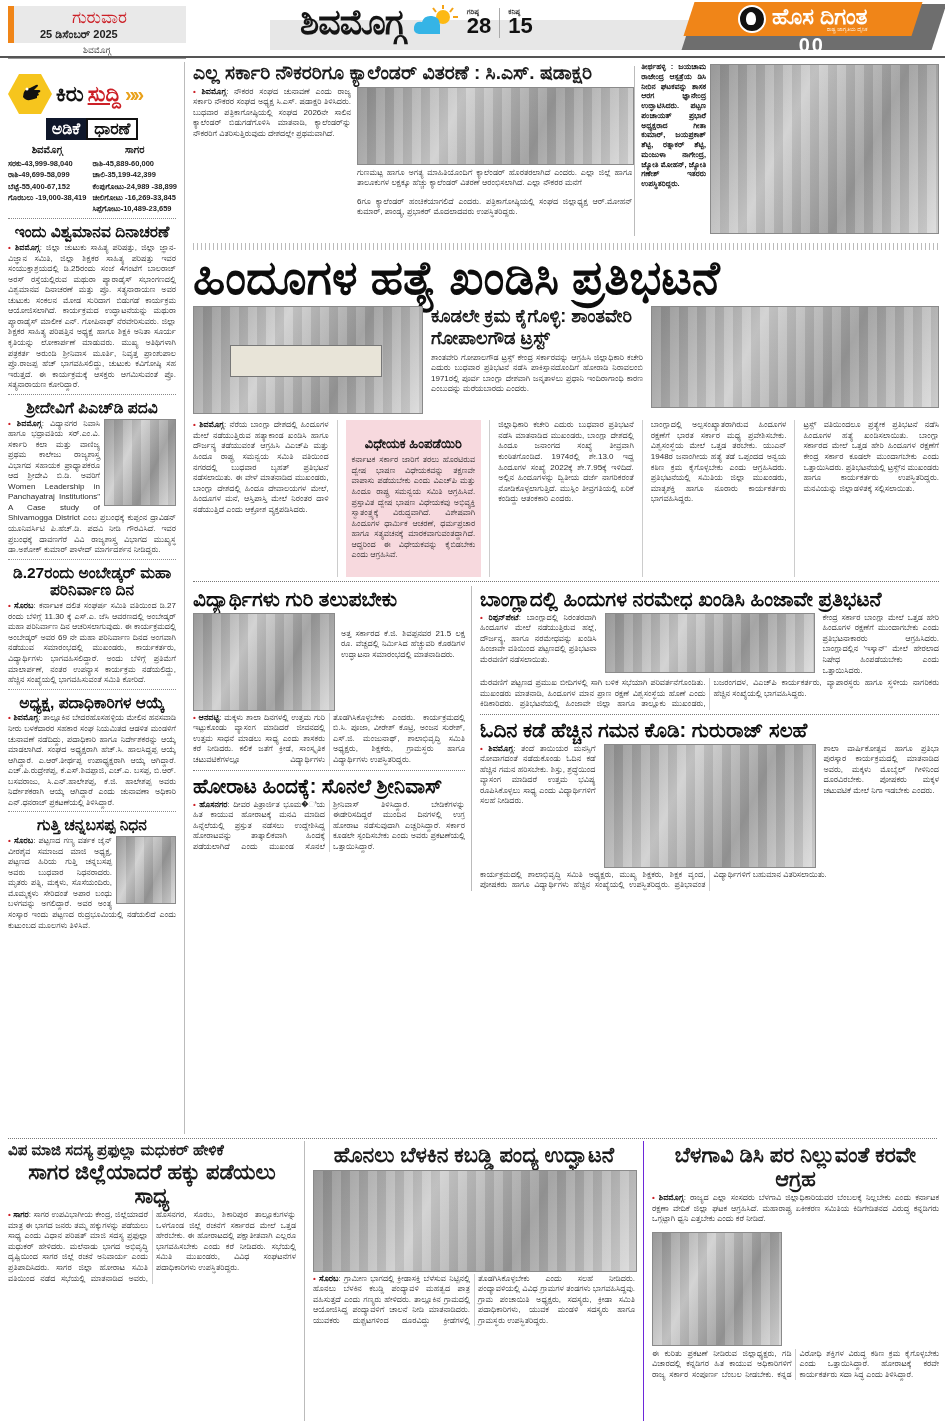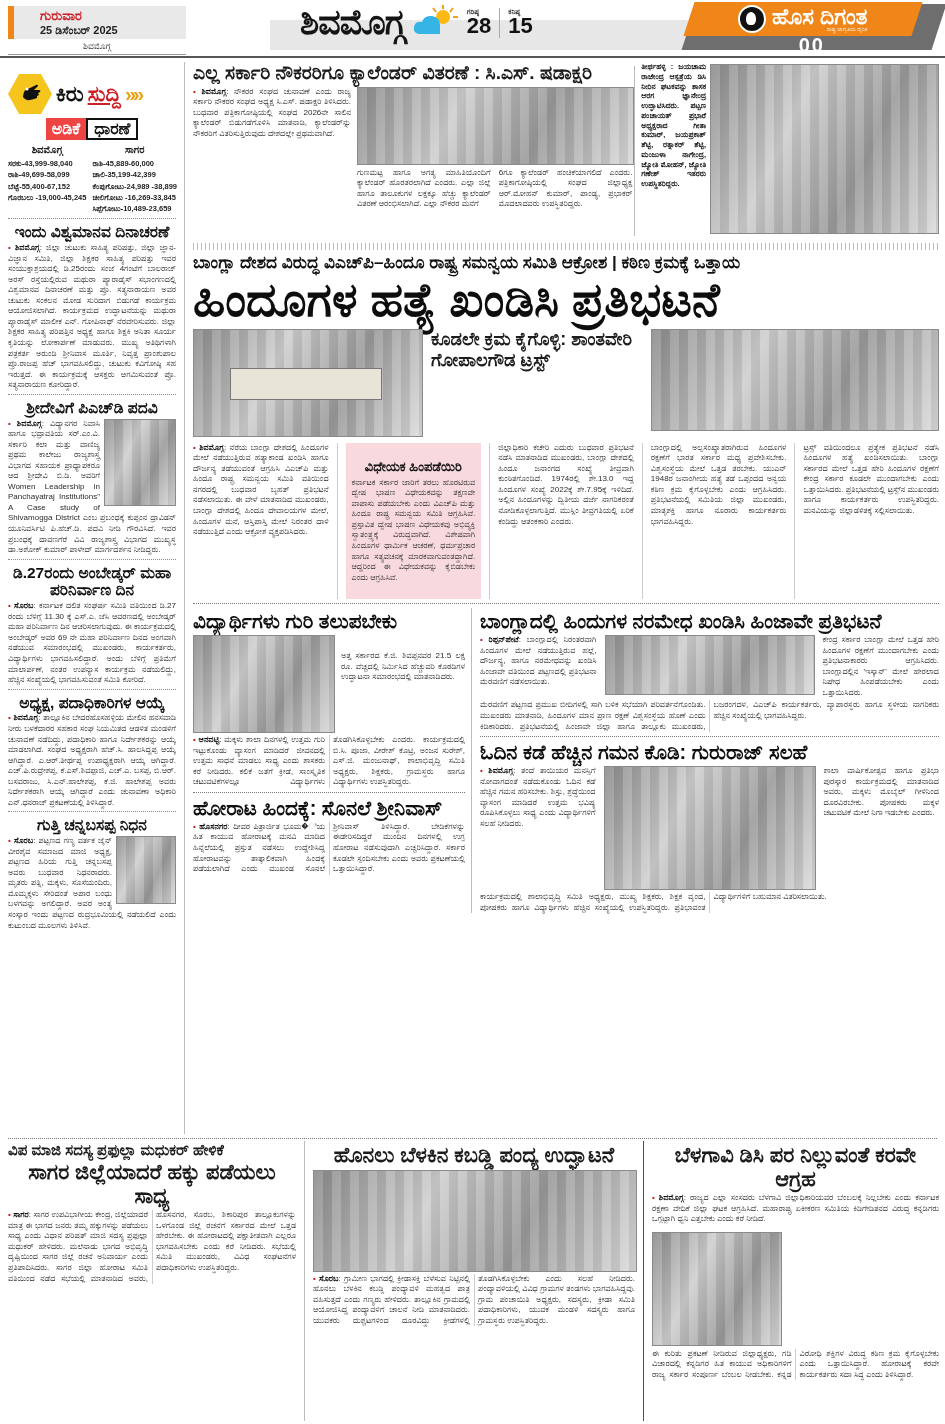--- a/index.html
+++ b/index.html
@@ -3,21 +3,21 @@
 <meta charset="utf-8">
 <style>
   html,body{margin:0;padding:0;background:#f2f2f2;font-family:"Liberation Sans",sans-serif;}
   .page{width:945px;height:1424px;margin:0 auto;background:#ffffff;color:#1c1c1c;position:relative;overflow:hidden;}
   
   .masthead{height:56px;position:relative;border-bottom:2px solid #555;}
   .mast-left{position:absolute;left:8px;top:6px;width:178px;}
   .mast-left .box{display:flex;background:#e9e9e9;}
   .obar{width:6px;background:#f08518;}
   .dayblock{padding:2px 0 2px 26px;}
-  .day{color:#cc2027;font-weight:bold;font-size:13px;}
+  .day{color:#cc2027;font-weight:normal;font-size:17px;margin-left:32px;}
   .date{font-size:11px;font-weight:bold;color:#222;}
   .edition{font-size:9px;text-align:center;padding-top:2px;border-bottom:1px solid #999;padding-bottom:2px;}
   .mast-center{position:absolute;left:300px;top:2px;display:flex;align-items:center;gap:8px;}
   .mast-center .graystrip{position:absolute;left:-30px;top:18px;width:420px;height:30px;background:#e7e7e7;z-index:0;}
   .city{font-size:35px;font-weight:900;letter-spacing:-1px;color:#141414;z-index:1;}
   .wicon{z-index:1;}
   .temp{z-index:1;text-align:left;line-height:1;}
   .temp .tl{font-size:7px;font-weight:bold;color:#333;}
   .temp .tv{font-size:22px;font-weight:900;color:#111;}
   .tdiv{width:1px;height:30px;background:#aaa;z-index:1;}
@@ -43,39 +43,39 @@
   .photo{background:linear-gradient(115deg,#8d8d8d,#cfcfcf 35%,#9b9b9b 65%,#dcdcdc);border:1px solid #8a8a8a;position:relative;overflow:hidden;}
   .photo:after{content:"";position:absolute;inset:0;background:repeating-linear-gradient(90deg,rgba(255,255,255,.10) 0 9px,rgba(0,0,0,.07) 9px 18px);}
   .cap{font-size:7.5px;font-weight:bold;line-height:1.3;color:#111;text-align:justify;}
   
   .kiru{display:flex;align-items:center;gap:4px;margin:12px 0 4px 0;}
   .hex{width:44px;height:40px;background:#f6c51d;clip-path:polygon(25% 0,75% 0,100% 50%,75% 100%,25% 100%,0 50%);display:flex;align-items:center;justify-content:center;}
   .kiru-t1{font-size:21px;font-weight:900;color:#111;}
   .kiru-t2{font-size:21px;font-weight:900;color:#cc2027;text-decoration:underline;}
   .chev{color:#e9a11b;font-size:20px;font-weight:900;letter-spacing:-3px;}
   .adike{display:flex;justify-content:center;margin:2px 0 4px 0;}
-  .adike .a1{background:#ef4444;color:#fff;font-size:16px;font-weight:900;padding:2px 6px;}
+  .adike .a1{background:#0f172a;color:#fff;font-size:16px;font-weight:900;padding:2px 6px;}
   .adike .a2{border:2px solid #111;color:#111;font-size:16px;font-weight:900;padding:0px 6px;background:#fff;}
   .mkt{display:flex;gap:6px;margin-bottom:4px;}
   .mkt .mcol{flex:1;}
   .mkt h4{margin:0 0 2px 0;font-size:10px;text-align:center;font-weight:900;}
   .mkt .r{font-size:7.5px;font-weight:bold;line-height:1.5;white-space:nowrap;}
   .sb-art{border-top:1px dotted #888;padding-top:3px;margin-top:3px;}
   .sb-h{font-size:15.5px;font-weight:900;text-align:center;line-height:1.15;margin:1px 0 2px 0;color:#111;}
   .sb-photo{float:right;width:70px;height:85px;margin:0 0 2px 4px;}
   .sb-photo2{float:right;width:58px;height:66px;margin:0 0 2px 4px;}
   
   .top-band{display:flex;height:178px;overflow:hidden;}
   .cal{width:488px;}
   .cal-h{font-size:19px;font-weight:900;line-height:1.15;margin:0 0 3px 0;}
   .cal-row{display:flex;gap:6px;}
   .cal-c1{width:158px;}
   .cal-right{flex:1;}
   .cal-photo{width:100%;height:76px;}
-  .cal-sub{display:flex;gap:8px;margin-top:3px;}
+  .cal-sub{display:flex;gap:8px;margin-top:3px;flex-direction:column;}
   .cal-sub .small{flex:1;}
   .tr-cap{width:80px;padding:0 4px;box-sizing:border-box;}
   .tr-photo{width:252px;height:168px;margin-top:2px;}
   
   .lead{margin-top:2px;}
   .kicker{font-size:17px;font-weight:900;text-align:left;line-height:1.2;color:#111;}
   .bigh{font-size:47px;font-weight:900;letter-spacing:0px;line-height:1.05;margin:2px 0 4px 0;color:#0d0d0d;}
   .lead-row{display:flex;gap:8px;}
   .lp1{width:228px;height:106px;}
   .lp1 .banner{position:absolute;left:36px;top:38px;width:150px;height:30px;background:#e8e4d8;border:1px solid #777;z-index:1;}
@@ -187,21 +187,21 @@
         <span class="a1">ಅಡಿಕೆ</span>
         <span class="a2">ಧಾರಣೆ</span>
       </div>
 
       <div class="mkt">
         <div class="mcol">
           <h4>ಶಿವಮೊಗ್ಗ</h4>
           <div class="r">ಸರಕು-43,999-98,040</div>
           <div class="r">ರಾಶಿ-49,699-58,099</div>
           <div class="r">ಬೆಟ್ಟೆ-55,400-67,152</div>
-          <div class="r">ಗೊರಬಲು -19,000-45,245</div>
+          <div class="r">ಗೊರಬಲು -19,000-38,419</div>
         </div>
         <div class="mcol">
           <h4>ಸಾಗರ</h4>
           <div class="r">ರಾಶಿ-45,889-60,000</div>
           <div class="r">ಚಾಲಿ-35,199-42,399</div>
           <div class="r">ಕೆಂಪುಗೋಟು-24,989 -38,899</div>
           <div class="r">ಚೀಲಿಗೋಟು -16,269-33,845</div>
           <div class="r">ಸಿಪ್ಪೆಗೋಟು-10,489-23,659</div>
         </div>
       </div>
@@ -259,28 +259,28 @@
           </div>
         </article>
         <div class="vdiv"></div>
         <div class="tr-cap cap">ತೀರ್ಥಹಳ್ಳಿ : ಜಯಚಾಮ ರಾಜೇಂದ್ರ ಆಸ್ಪತ್ರೆಯ ಡಿಸಿ ನೀರಿನ ಘಟಕವನ್ನು ಶಾಸಕ ಆರಗ ಜ್ಞಾನೇಂದ್ರ ಉದ್ಘಾಟಿಸಿದರು. ಪಟ್ಟಣ ಪಂಚಾಯತ್ ಪ್ರಭಾರೆ ಅಧ್ಯಕ್ಷರಾದ ಗೀತಾ ಕುಮಾರ್, ಜಯಪ್ರಕಾಶ್ ಶೆಟ್ಟಿ, ರತ್ನಾಕರ್ ಶೆಟ್ಟಿ, ಮಂಜುಳಾ ನಾಗೇಂದ್ರ, ಜ್ಯೋತಿ ಮೋಹನ್, ಜ್ಯೋತಿ ಗಣೇಶ್ ಇತರರು ಉಪಸ್ಥಿತರಿದ್ದರು.</div>
         <div class="photo tr-photo"></div>
       </section>
 
       <div class="perf"></div>
 
       <section class="lead">
-        <div class="kicker">ಬಾಂಗ್ಲಾ ದೇಶದ ವಿರುದ್ಧ ವಿಎಚ್‌ಪಿ–ಹಿಂದೂ ರಾಷ್ಟ್ರ ಸಮನ್ವಯ ಸಮಿತಿ ಆಕ್ರೋಶ | ಕಠಿಣ ಕ್ರಮಕ್ಕೆ ಒತ್ತಾಯ</div>
         <h1 class="bigh">ಹಿಂದೂಗಳ ಹತ್ಯೆ ಖಂಡಿಸಿ ಪ್ರತಿಭಟನೆ</h1>
         <div class="lead-row">
           <div class="photo lp1">
               <div class="banner"></div>
             </div>
           <div class="lsub-col">
             <div class="lsub">ಕೂಡಲೇ ಕ್ರಮ ಕೈಗೊಳ್ಳಿ: ಶಾಂತವೇರಿ ಗೋಪಾಲಗೌಡ ಟ್ರಸ್ಟ್</div>
+            <div class="small">ಶಾಂತವೇರಿ ಗೋಪಾಲಗೌಡ ಟ್ರಸ್ಟ್ ಕೇಂದ್ರ ಸರ್ಕಾರವನ್ನು ಆಗ್ರಹಿಸಿ ಜಿಲ್ಲಾಧಿಕಾರಿ ಕಚೇರಿ ಎದುರು ಬುಧವಾರ ಪ್ರತಿಭಟನೆ ನಡೆಸಿ ಪಾಕಿಸ್ತಾನದೊಂದಿಗೆ ಹೋರಾಡಿ ನಿರಾವಲಂಬಿ 1971ರಲ್ಲಿ ಪೂರ್ವ ಬಾಂಗ್ಲಾ ದೇಶವಾಗಿ ಜನ್ಮತಾಳಲು ಪ್ರಧಾನಿ ಇಂದಿರಾಗಾಂಧಿ ಕಾರಣ ಎಂಬುದನ್ನು ಮರೆಯಬಾರದು ಎಂದರು.</div>
           </div>
           <div class="photo lp2"></div>
         </div>
         <div class="lead-cols">
           <div class="lc small">
             <span class="dl">• </span><span class="dlname">ಶಿವಮೊಗ್ಗ</span>: <span>ನೆರೆಯ ಬಾಂಗ್ಲಾ ದೇಶದಲ್ಲಿ ಹಿಂದೂಗಳ ಮೇಲೆ ನಡೆಯುತ್ತಿರುವ ಹತ್ಯಾಕಾಂಡ ಖಂಡಿಸಿ ಹಾಗೂ ದೌರ್ಜನ್ಯ ತಡೆಯುವಂತೆ ಆಗ್ರಹಿಸಿ ವಿಎಚ್‌ಪಿ ಮತ್ತು ಹಿಂದೂ ರಾಷ್ಟ್ರ ಸಮನ್ವಯ ಸಮಿತಿ ವತಿಯಿಂದ ನಗರದಲ್ಲಿ ಬುಧವಾರ ಬೃಹತ್ ಪ್ರತಿಭಟನೆ ನಡೆಸಲಾಯಿತು. ಈ ವೇಳೆ ಮಾತನಾಡಿದ ಮುಖಂಡರು, ಬಾಂಗ್ಲಾ ದೇಶದಲ್ಲಿ ಹಿಂದೂ ದೇವಾಲಯಗಳ ಮೇಲೆ, ಹಿಂದೂಗಳ ಮನೆ, ಆಸ್ತಿಪಾಸ್ತಿ ಮೇಲೆ ನಿರಂತರ ದಾಳಿ ನಡೆಯುತ್ತಿದೆ ಎಂದು ಆಕ್ರೋಶ ವ್ಯಕ್ತಪಡಿಸಿದರು.</span>
           </div>
           <div class="lc">
             <div class="pinkbox">
               <div class="pink-h">ವಿಧೇಯಕ ಹಿಂಪಡೆಯಿರಿ</div>

